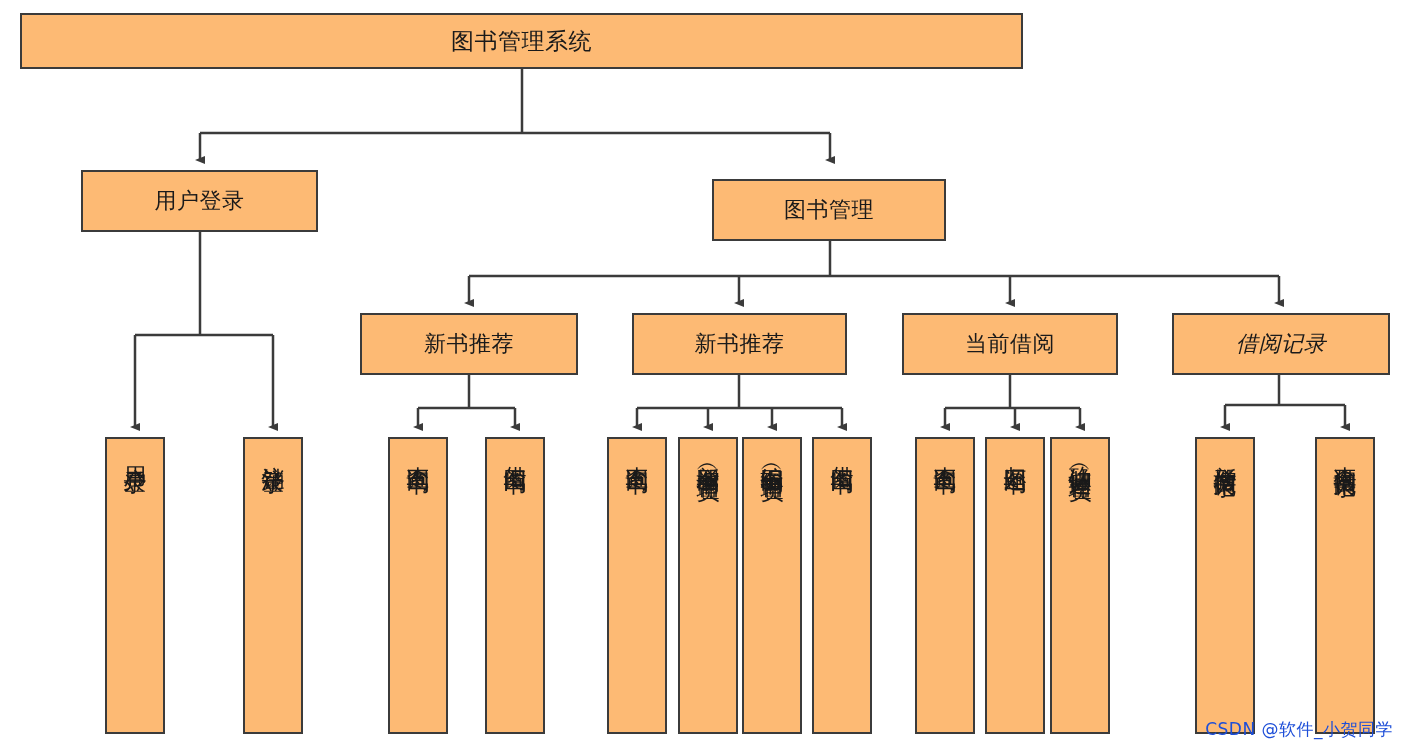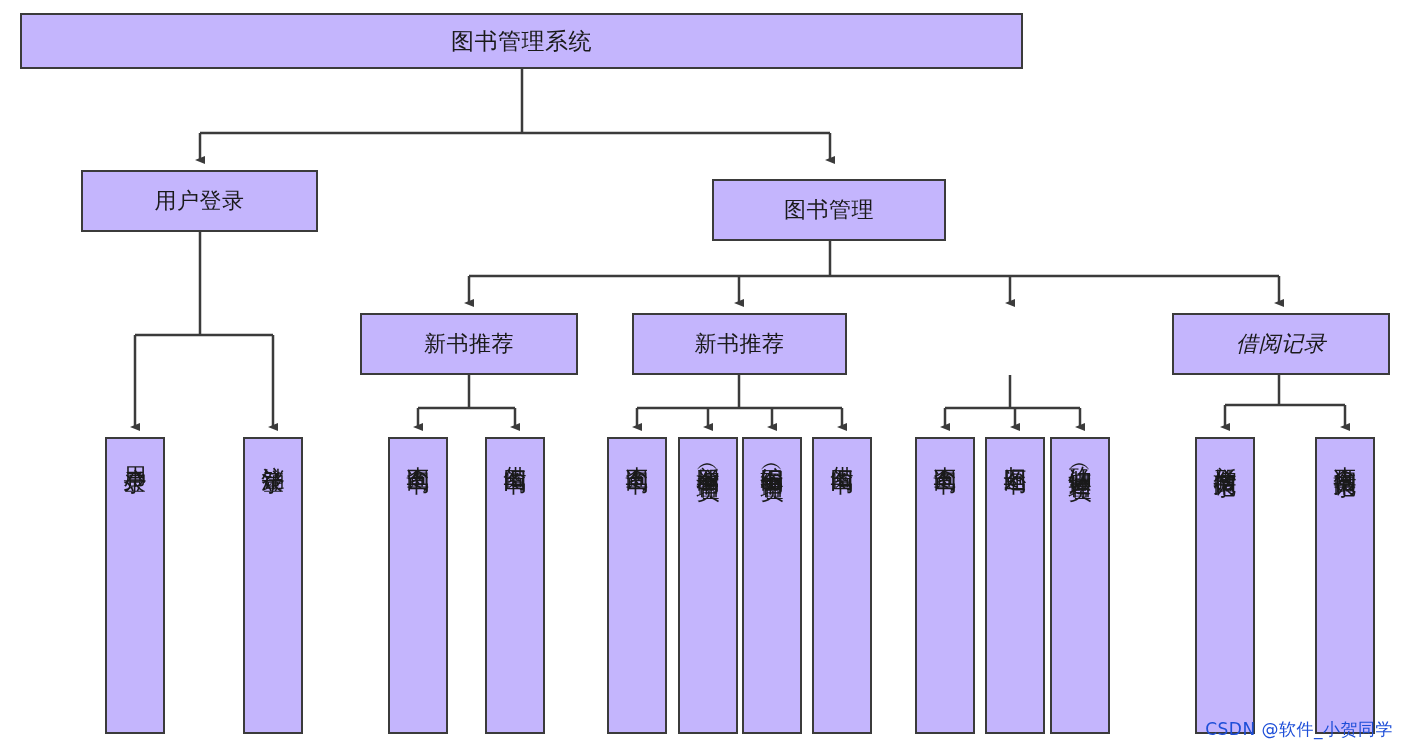--- a/index.html
+++ b/index.html
@@ -23,21 +23,21 @@
     left: 0;
     top: 0;
     width: 1405px;
     height: 747px;
     pointer-events: none;
   }
   .node {
     position: absolute;
     box-sizing: border-box;
     border: 2.5px solid #3b3b3b;
-    background: #c4b5fd;
+    background: #fdba74;
     display: flex;
     align-items: center;
     justify-content: center;
     color: #1a1a1a;
   }
   .node .label {
     display: block;
     text-align: center;
     line-height: 1.0;
     letter-spacing: 0.5px;
@@ -138,20 +138,23 @@
   <div class="node h" style="left:712px; top:179px; width:234px; height:62px;">
     <span class="label">图书管理</span>
   </div>
 
   <div class="node h" style="left:360px; top:313px; width:218px; height:62px;">
     <span class="label">新书推荐</span>
   </div>
   <div class="node h" style="left:632px; top:313px; width:215px; height:62px;">
     <span class="label">新书推荐</span>
   </div>
+  <div class="node h" style="left:902px; top:313px; width:216px; height:62px;">
+    <span class="label">当前借阅</span>
+  </div>
   <div class="node h" style="left:1172px; top:313px; width:218px; height:62px;font-style:italic;">
     <span class="label">借阅记录</span>
   </div>
 
   <div class="node v" style="left:105px; top:437px; width:60px; height:297px;">
     <span class="label">用户登录</span>
   </div>
   <div class="node v" style="left:243px; top:437px; width:60px; height:297px;">
     <span class="label">注销登录</span>
   </div>

